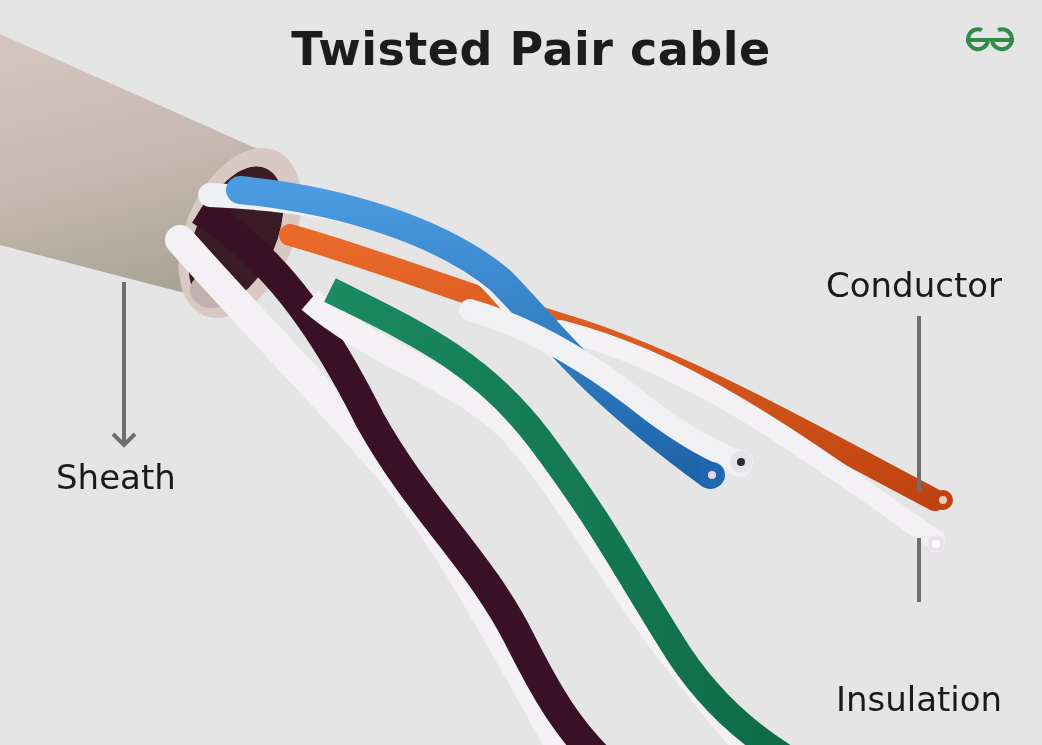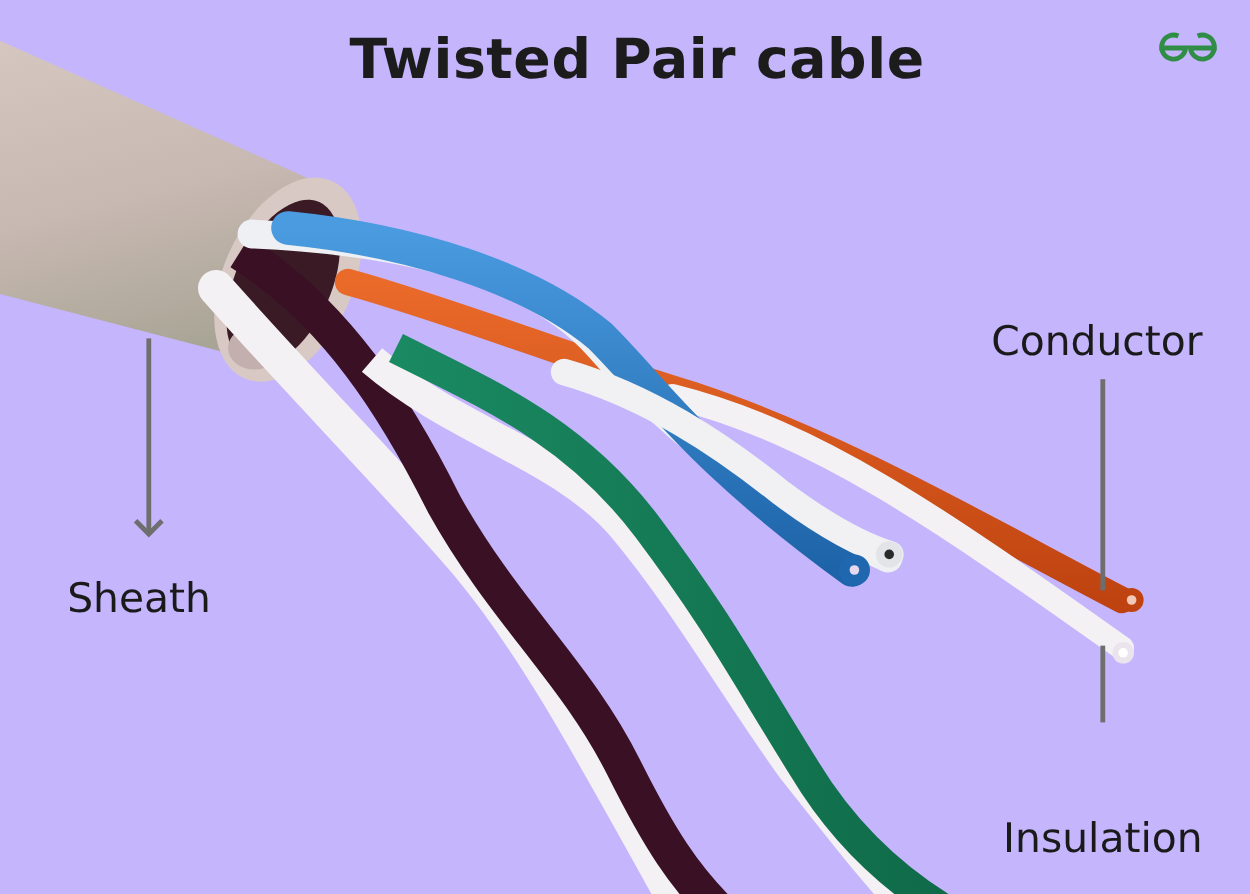--- a/index.html
+++ b/index.html
@@ -1,21 +1,21 @@
 <!DOCTYPE html>
 <html><head>
   <meta charset="utf-8">
   <style>
     html, body { margin: 0; padding: 0; background: #ffffff; }
     .canvas {
       position: relative;
       width: 1042px;
       height: 745px;
       overflow: hidden;
-      background: #c4b5fd;
+      background: #e5e5e5;
       font-family: "DejaVu Sans", "Liberation Sans", sans-serif;
     }
     .title {
       position: absolute;
       left: 0; right: 0;
       top: 22px;
       text-align: center;
       font-family: "DejaVu Sans", sans-serif;
       font-weight: bold;
       font-size: 46px;
@@ -39,21 +39,21 @@
     }
     .label {
       position: absolute;
       font-family: "DejaVu Sans", sans-serif;
       font-size: 34px;
       color: #1a1a1a;
       line-height: 1.15;
       text-align: center;
       white-space: nowrap;
     }
-    .label-sheath { left: 56px; top: 480px; text-align: center; }
+    .label-sheath { left: 56px; top: 458px; text-align: center; }
     .label-conductor { left: 826px; top: 266px; }
     .label-insulation { left: 828px; top: 640px; width: 182px; margin-top: 40px; }
     .leader {
       position: absolute;
       background: #6e6e6e;
       width: 4px;
     }
     .leader-sheath { left: 122px; top: 282px; height: 162px; }
     .leader-conductor { left: 917px; top: 316px; height: 176px; }
     .leader-insulation { left: 917px; top: 538px; height: 64px; }

